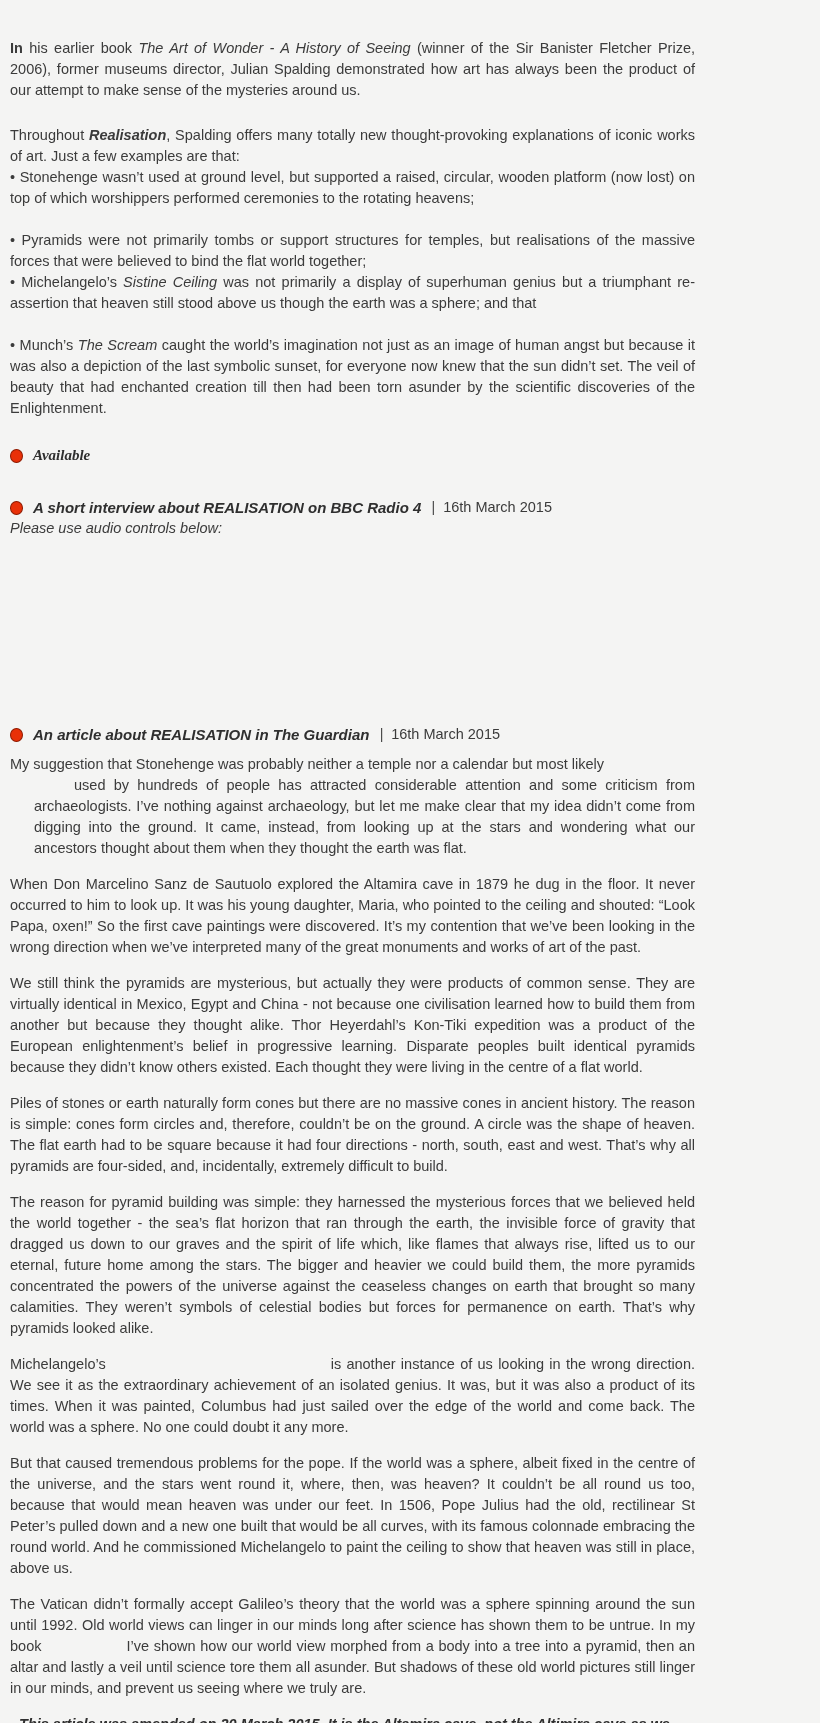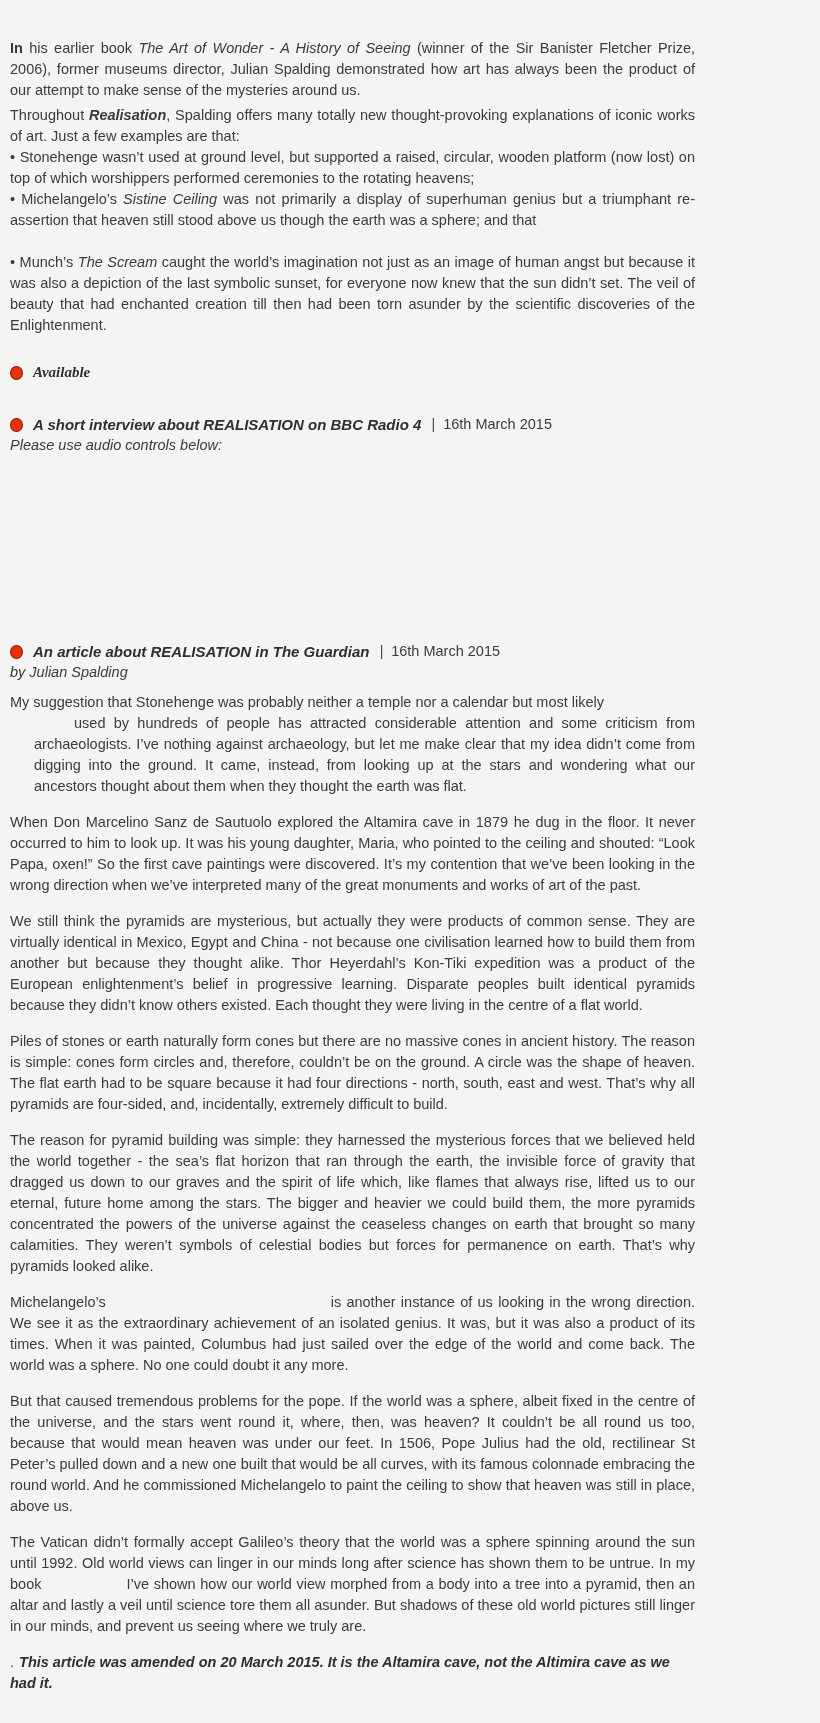--- a/index.html
+++ b/index.html
@@ -12,21 +12,21 @@
     box-sizing: border-box;
     padding: 38px 10px 26px 10px;
     font-family: "Liberation Sans", "DejaVu Sans", sans-serif;
     font-size: 14.5px;
     line-height: 21px;
     color: #3b3b3b;
     background: #f4f4f3;
   }
   p { margin: 0; }
   .justify { text-align: justify; }
-  .mt14 { margin-top: 4px; }
+  .mt14 { margin-top: 24px; }
   .mt15 { margin-top: 15px; }
   .mt21 { margin-top: 21px; }
   .mt22 { margin-top: 9px; }
   .mt26 { margin-top: 26px; font-family: Liberation Serif, serif; }
   .mt31 { margin-top: 31px; }
   b, .bold { font-weight: 700; }
   .book-title { font-style: italic; }
   .book-title-bold { font-style: italic; font-weight: 700; }
 
   .hrow {
@@ -87,20 +87,21 @@
 <body>
 
 <div class="page">
 
   <p class="justify"><b>In</b><span> his earlier book </span><span class="book-title">The Art of Wonder - A History of Seeing</span><span> (winner of the Sir Banister Fletcher Prize, 2006), former museums director, Julian Spalding demonstrated how art has always been the product of our attempt to make sense of the mysteries around us.</span></p>
 
   <p class="justify mt14"><span>Throughout </span><span class="book-title-bold">Realisation</span><span>, Spalding offers many totally new thought-provoking explanations of iconic works of art. Just a few examples are that:</span></p>
 
   <p class="justify"><span>• Stonehenge wasn’t used at ground level, but supported a raised, circular, wooden platform (now lost) on top of which worshippers performed ceremonies to the rotating heavens;</span></p>
 
+  <p class="justify mt21"><span>• Pyramids were not primarily tombs or support structures for temples, but realisations of the massive forces that were believed to bind the flat world together;</span></p>
 
   <p class="justify"><span>• Michelangelo’s </span><span class="book-title">Sistine Ceiling</span><span> was not primarily a display of superhuman genius but a triumphant re- assertion that heaven still stood above us though the earth was a sphere; and that</span></p>
 
   <p class="justify mt21"><span>• Munch’s </span><span class="book-title">The Scream</span><span> caught the world’s imagination not just as an image of human angst but because it was also a depiction of the last symbolic sunset, for everyone now knew that the sun didn’t set. The veil of beauty that had enchanted creation till then had been torn asunder by the scientific discoveries of the Enlightenment.</span></p>
 
   <div class="hrow mt26">
     <span class="dot"></span>
     <span class="h-title">Available</span>
   </div>
 
@@ -113,21 +114,20 @@
   <p class="note-line">Please use audio controls below:</p>
 
   <div class="audio-space"></div>
 
   <div class="hrow">
     <span class="dot"></span>
     <span class="h-title">An article about REALISATION in The Guardian</span>
     <span class="h-sep">|</span>
     <span class="h-date">16th March 2015</span>
   </div>
-  <p class="byline">by Julian Spalding</p>
 
   <p class="mt22">My suggestion that Stonehenge was probably neither a temple nor a calendar but most likely</p>
   <p class="justify indent-first">used by hundreds of people has attracted considerable attention and some criticism from archaeologists. I’ve nothing against archaeology, but let me make clear that my idea didn’t come from digging into the ground. It came, instead, from looking up at the stars and wondering what our ancestors thought about them when they thought the earth was flat.</p>
 
   <p class="justify mt15">When Don Marcelino Sanz de Sautuolo explored the Altamira cave in 1879 he dug in the floor. It never occurred to him to look up. It was his young daughter, Maria, who pointed to the ceiling and shouted: “Look Papa, oxen!” So the first cave paintings were discovered. It’s my contention that we’ve been looking in the wrong direction when we’ve interpreted many of the great monuments and works of art of the past.</p>
 
   <p class="justify mt15">We still think the pyramids are mysterious, but actually they were products of common sense. They are virtually identical in Mexico, Egypt and China - not because one civilisation learned how to build them from another but because they thought alike. Thor Heyerdahl’s Kon-Tiki expedition was a product of the European enlightenment’s belief in progressive learning. Disparate peoples built identical pyramids because they didn’t know others existed. Each thought they were living in the centre of a flat world.</p>
 
   <p class="justify mt15">Piles of stones or earth naturally form cones but there are no massive cones in ancient history. The reason is simple: cones form circles and, therefore, couldn’t be on the ground. A circle was the shape of heaven. The flat earth had to be square because it had four directions - north, south, east and west. That’s why all pyramids are four-sided, and, incidentally, extremely difficult to build.</p>
 

